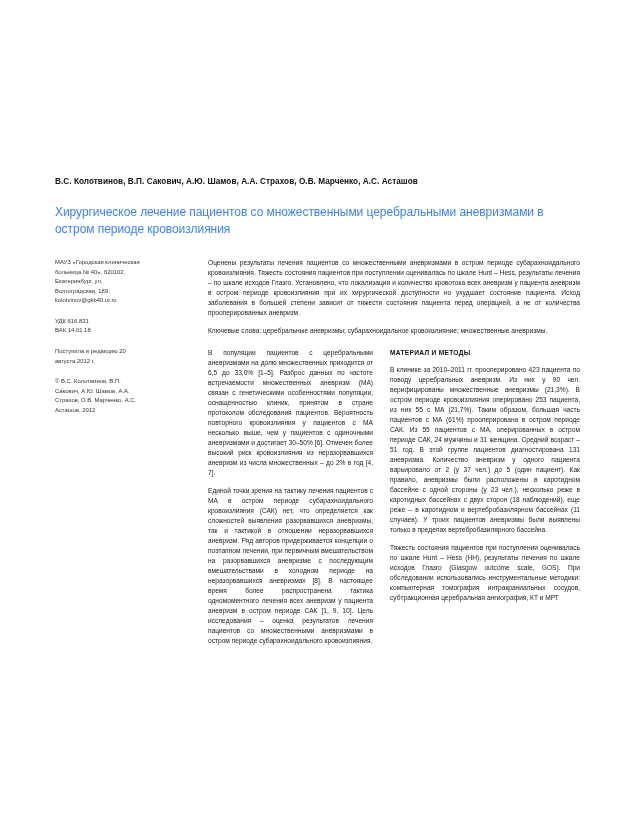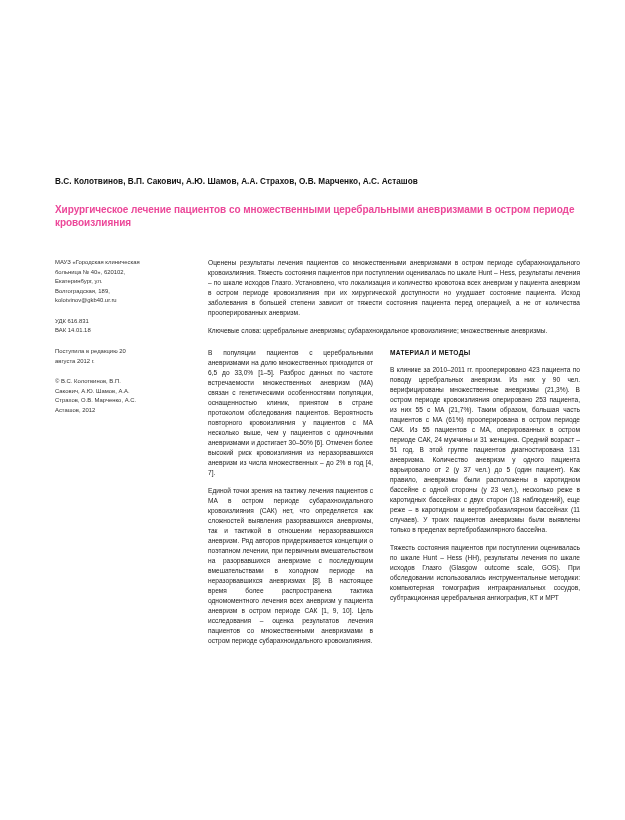--- a/index.html
+++ b/index.html
@@ -30,24 +30,24 @@
     font-size: 8.2px;
     font-weight: bold;
     color: #111;
     letter-spacing: 0.05px;
   }
   .title {
     position: absolute;
     left: 55px;
     top: 196px;
     width: 530px;
-    font-size: 10px;
-    font-weight: bold;
+    font-size: 12px;
+    font-weight: normal;
     line-height: 1.38;
-    color: #ec4899;
+    color: #3b82f6;
     letter-spacing: -0.05px;
   }
   .sidebar {
     position: absolute;
     left: 55px;
     top: 258px;
     width: 90px;
     font-size: 5.9px;
     line-height: 1.62;
     color: #333;

